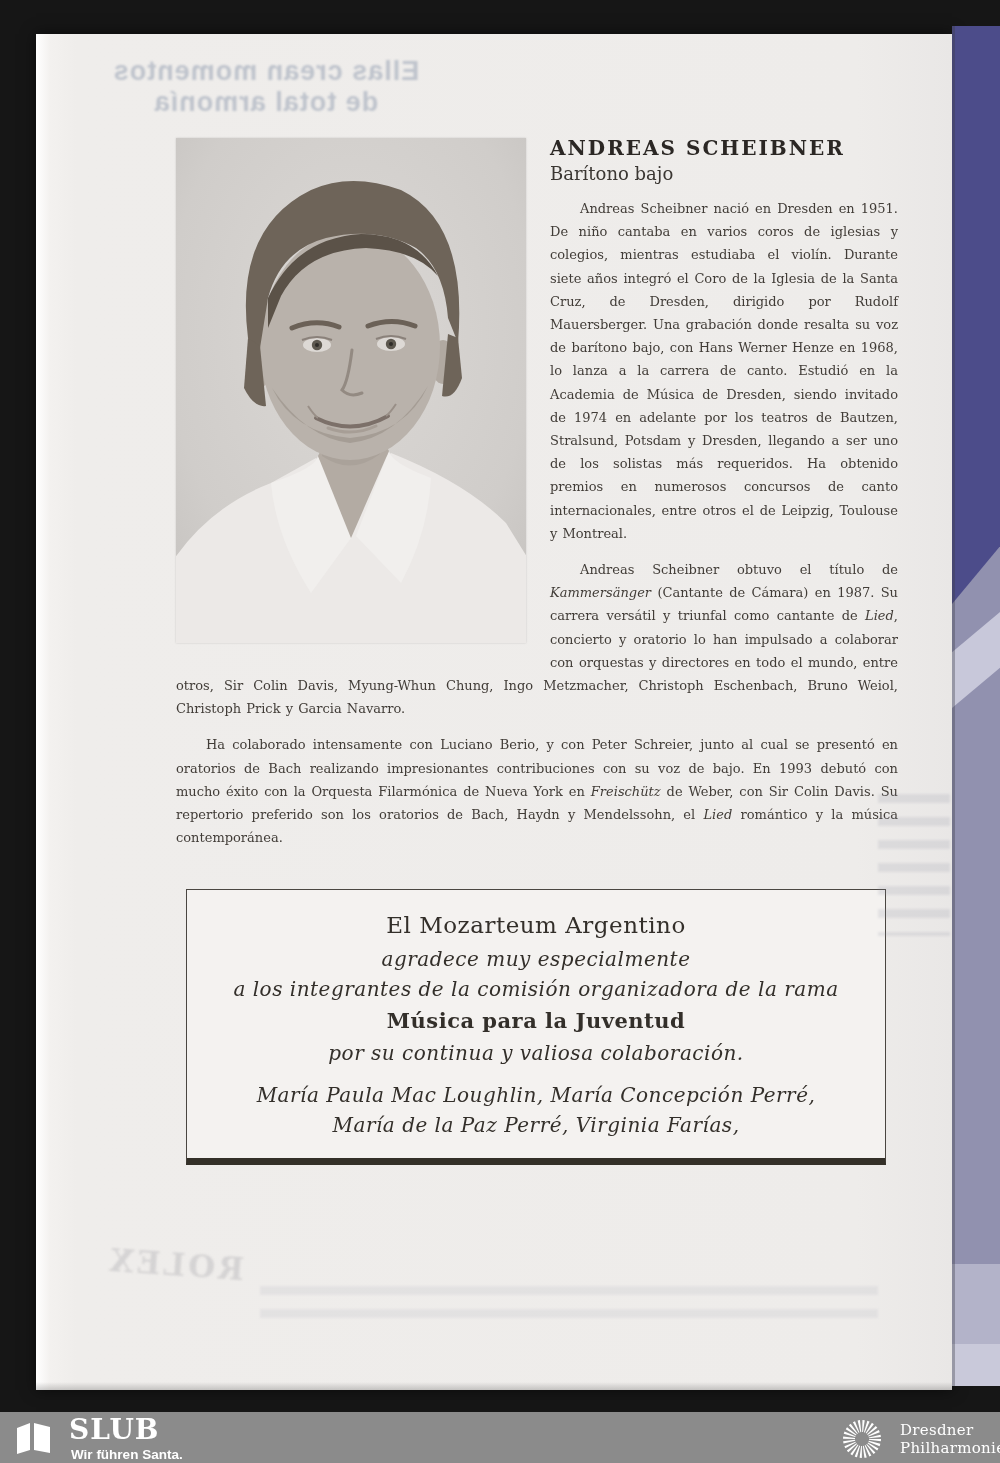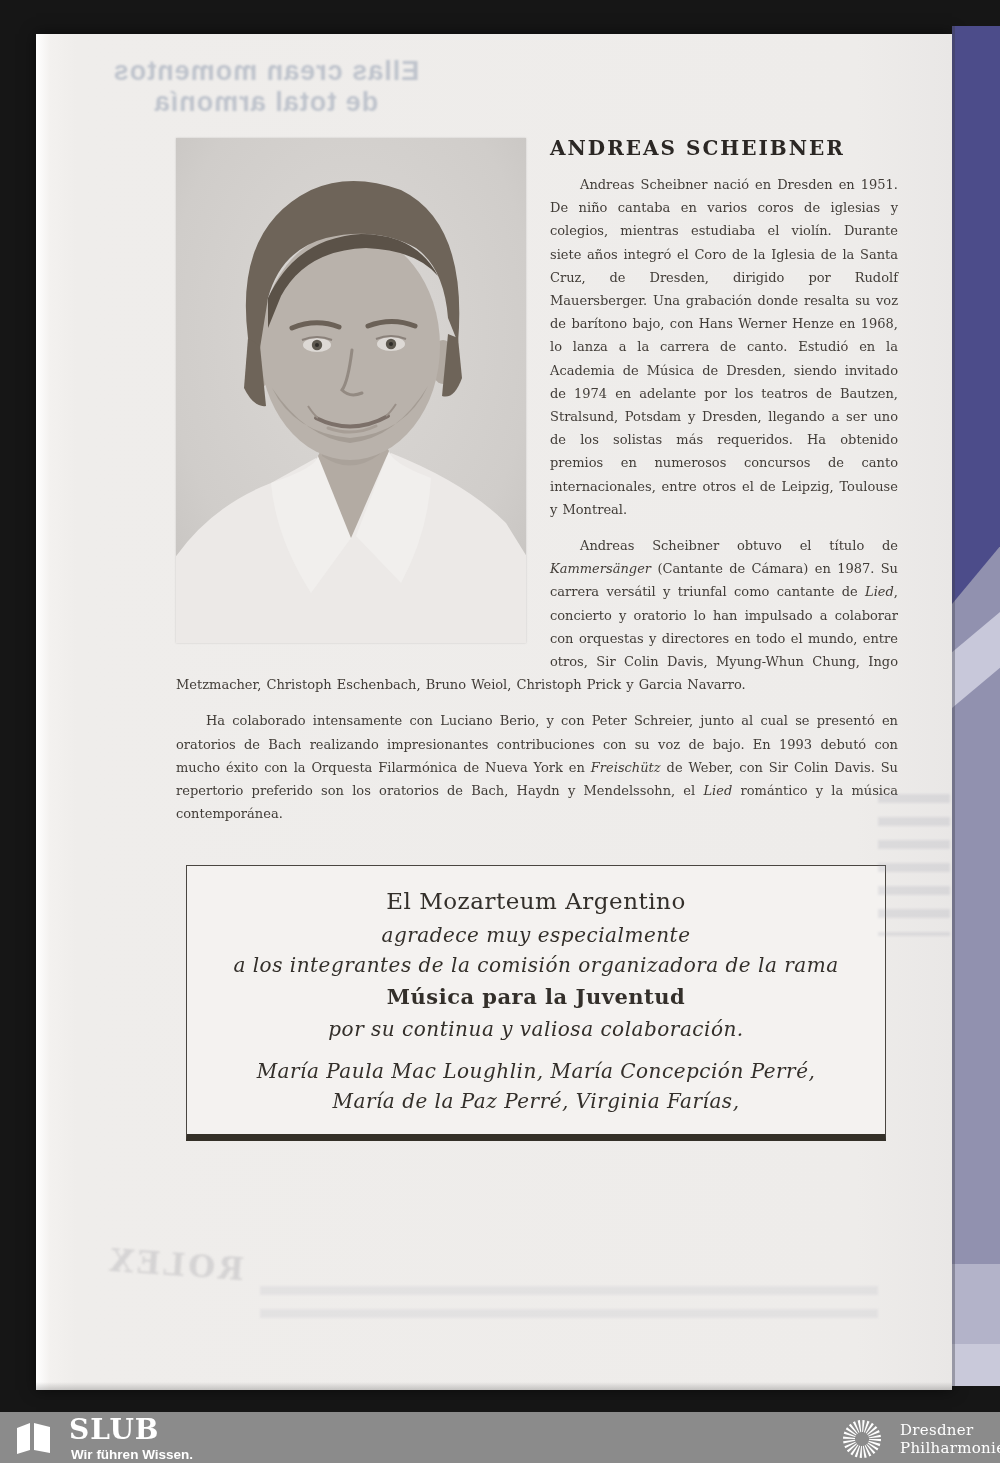--- a/index.html
+++ b/index.html
@@ -156,20 +156,21 @@
           <path d="M176 212 Q172 244 166 252 Q174 260 186 255" stroke="#938a82" stroke-width="3" fill="none" stroke-linecap="round"></path>
 
           <path d="M140 280 Q176 298 212 278" stroke="#7c7069" stroke-width="4" fill="none" stroke-linecap="round"></path>
           <path d="M152 290 Q176 299 200 288" stroke="#a79e96" stroke-width="3" fill="none" stroke-linecap="round"></path>
           <path d="M132 268 Q138 277 142 280" stroke="#998f87" stroke-width="2" fill="none"></path>
           <path d="M220 266 Q214 275 210 278" stroke="#998f87" stroke-width="2" fill="none"></path>
         </svg>
       </div>
 
       <h1 class="title">ANDREAS SCHEIBNER</h1>
+      <div class="subtitle">Barítono bajo</div>
 
       <p class="para indent">Andreas Scheibner nació en Dresden en 1951. De niño cantaba en varios coros de iglesias y colegios, mientras estudiaba el violín. Durante siete años integró el Coro de la Iglesia de la Santa Cruz, de Dresden, dirigido por Rudolf Mauersberger. Una grabación donde resalta su voz de barítono bajo, con Hans Werner Henze en 1968, lo lanza a la carrera de canto. Estudió en la Academia de Música de Dresden, siendo invitado de 1974 en adelante por los teatros de Bautzen, Stralsund, Potsdam y Dresden, llegando a ser uno de los solistas más requeridos. Ha obtenido premios en numerosos concursos de canto internacionales, entre otros el de Leipzig, Toulouse y Montreal.</p>
 
       <p class="para indent"><span>Andreas Scheibner obtuvo el título de </span><span class="it">Kammersänger</span><span> (Cantante de Cámara) en 1987. Su carrera versátil y triunfal como cantante de </span><span class="it">Lied</span><span>, concierto y oratorio lo han impulsado a colaborar con orquestas y directores en todo el mundo, entre otros, Sir Colin Davis, Myung-Whun Chung, Ingo Metzmacher, Christoph Eschenbach, Bruno Weiol, Christoph Prick y Garcia Navarro.</span></p>
 
       <p class="para indent"><span>Ha colaborado intensamente con Luciano Berio, y con Peter Schreier, junto al cual se presentó en oratorios de Bach realizando impresionantes contribuciones con su voz de bajo. En 1993 debutó con mucho éxito con la Orquesta Filarmónica de Nueva York en </span><span class="it">Freischütz</span><span> de Weber, con Sir Colin Davis. Su repertorio preferido son los oratorios de Bach, Haydn y Mendelssohn, el </span><span class="it">Lied</span><span> romántico y la música contemporánea.</span></p>
 
       <div class="box">
         <div class="box-l1">El Mozarteum Argentino</div>
         <div class="script">agradece muy especialmente</div>
@@ -195,21 +196,21 @@
     <div class="band-seam"></div>
   </div>
 
   <div class="footer">
     <div class="slub">
       <svg class="slub-book" width="40" height="36" viewBox="0 0 40 36">
         <path d="M3 8 L16 3 L16 30 L3 34 Z" fill="#ffffff"></path>
         <path d="M20 3 L36 7 L36 33 L20 30 Z" fill="#ffffff"></path>
       </svg>
       <div class="slub-name">SLUB</div>
-      <div class="slub-tag">Wir führen Wissen.</div>
+      <div class="slub-tag">Wir führen Santa.</div>
     </div>
     <div class="phil">
       <svg class="phil-icon" width="48" height="48" viewBox="0 0 48 48">
         <circle cx="24" cy="24" r="13" fill="none" stroke="#ffffff" stroke-width="12" stroke-dasharray="1.6 1.8"></circle>
       </svg>
       <div class="phil-text">
         <div>Dresdner</div>
         <div>Philharmonie</div>
       </div>
     </div>

